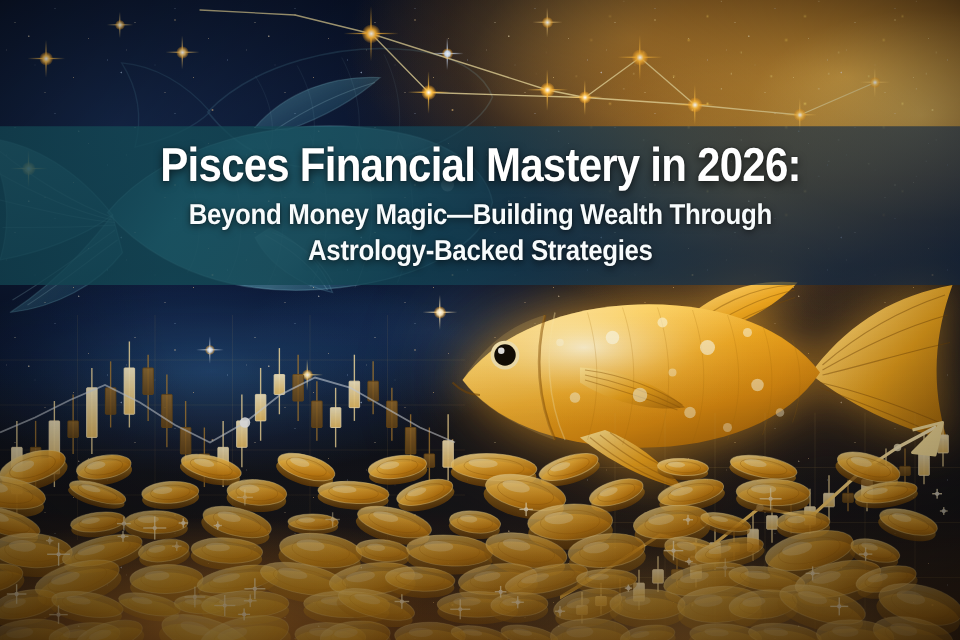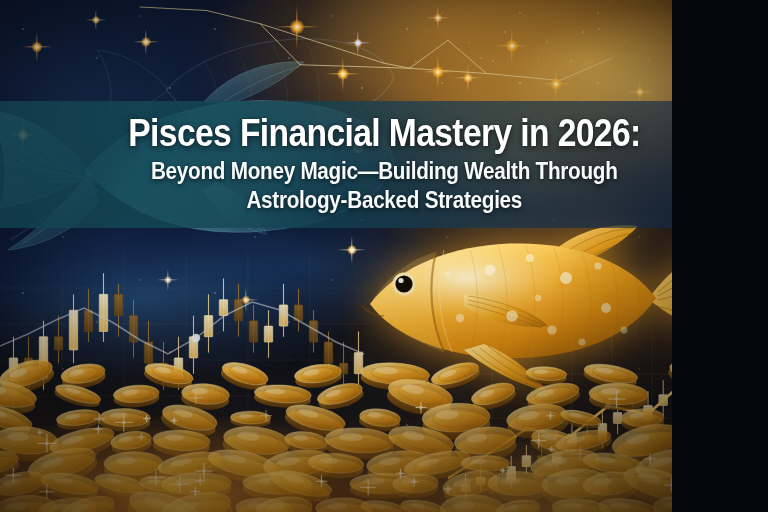--- a/index.html
+++ b/index.html
@@ -1,21 +1,21 @@
 <!DOCTYPE html>
 <html><head>
 <meta charset="utf-8">
 <title>Pisces Financial Mastery Banner</title>
 <style>
   * { margin:0; padding:0; box-sizing:border-box; }
   html,body { width:768px; height:512px; overflow:hidden; background:#05070f; }
   body { font-family:"Liberation Sans", sans-serif; }
 
   #poster {
-    position:relative; width:672px; height:512px; overflow:hidden;
+    position:relative; width:768px; height:512px; overflow:hidden;
     background:#05080f;
   }
 
   
   .layer { position:absolute; inset:0; pointer-events:none; }
 
   
   #sky-base {
     background:
       radial-gradient(ellipse 520px 260px at 88% 12%, rgba(226,163,60,0.92) 0%, rgba(184,118,30,0.62) 32%, rgba(90,60,25,0.30) 58%, rgba(10,16,32,0) 78%),

